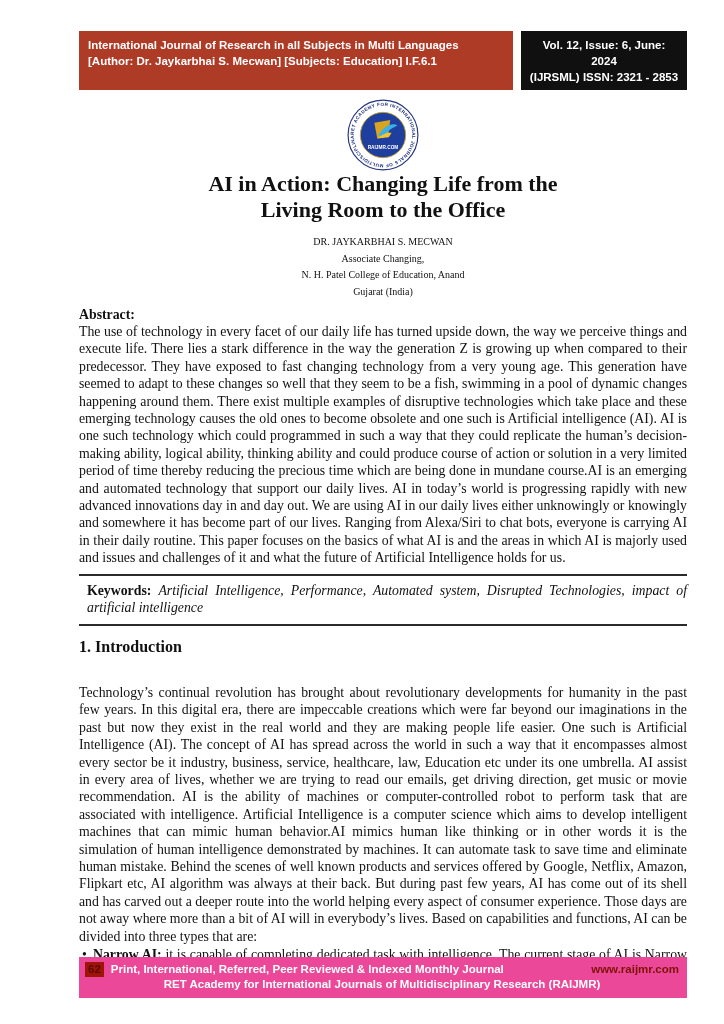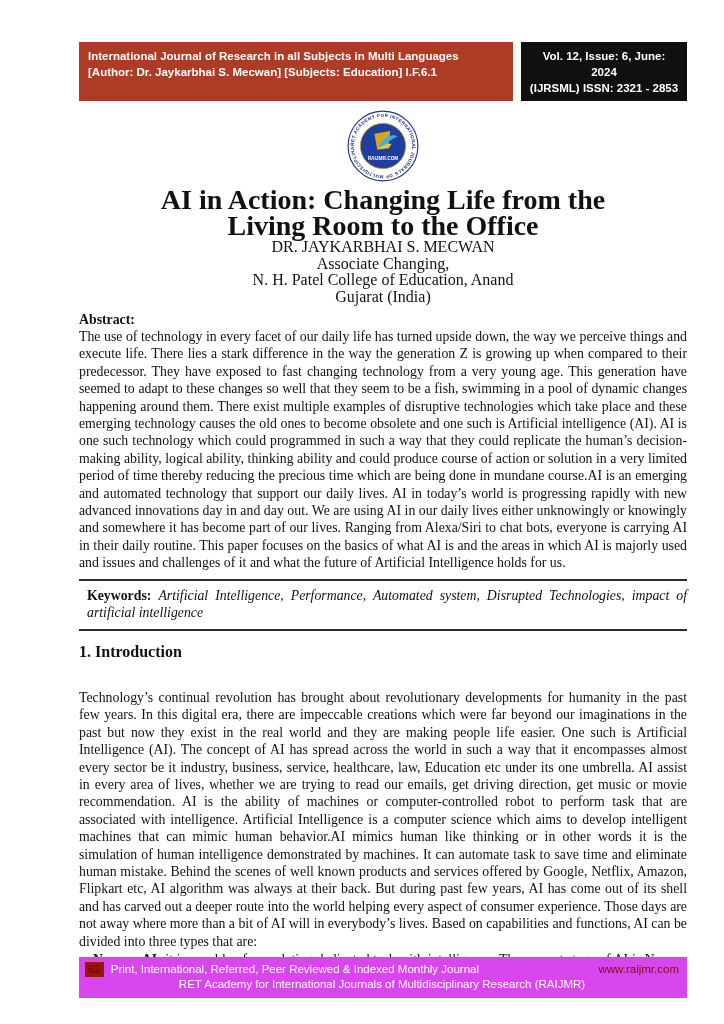--- a/index.html
+++ b/index.html
@@ -9,21 +9,21 @@
     width:724px; height:1024px;
     margin:0 auto;
     background:#ffffff;
     font-family:"Liberation Serif", serif;
     color:#111;
     overflow:hidden;
   }
   .content { margin:0 37px 0 79px; width:608px; }
 
   
-  .hdr { display:flex; gap:8px; padding-top:42px; }
+  .hdr { display:flex; gap:8px; padding-top:31px; }
   .hdr-left {
     flex:1 1 auto;
     background:#AE3B26;
     color:#fff;
     font-family:"Liberation Sans", sans-serif;
     font-weight:bold; font-size:11.5px; line-height:16px;
     padding:6px 9px 5px 9px;
   }
   .hdr-right {
     width:166px;
@@ -34,26 +34,25 @@
     padding:6px 8px 5px 8px;
     text-align:center;
   }
 
   
   .logo-wrap { text-align:center; margin-top:9px; height:72px; }
   .logo-wrap svg { width:72px; height:72px; }
 
   
   .title {
-    margin-top:5px;
     text-align:center;
     font-weight:bold;
-    font-size:28px; line-height:26px;
+    font-size:22px; line-height:26px;
   }
-  .authors { text-align:center; font-size:16px; line-height:16.5px; }
+  .authors { margin-top:11px; text-align:center; font-size:10px; line-height:16.5px; }
 
   
   .abstract-head { margin-top:6px; font-weight:bold; font-size:13.8px; line-height:17px; }
   .abstract-body {
     font-size:13.8px; line-height:17.4px;
     text-align:justify;
   }
   .rule { border:none; border-top:2px solid #2b2b2b; margin:7px 0 6px 0; }
   .keywords { font-size:13.8px; line-height:17.4px; text-align:justify;margin-left:8px; }
   .keywords .kw-label { font-weight:bold; font-style:normal; }
@@ -65,24 +64,24 @@
   .bullets { margin-top:1px; }
   .bullet { display:flex; font-size:13.8px; line-height:17.4px; }
   .bullet .dot { width:14px; padding-left:3px; flex:0 0 auto; }
   .bullet .b-body { flex:1 1 auto; text-align:justify; }
   .bullet .b-label { font-weight:bold; }
 
   
   .footer {
     position:absolute;
     left:79px; top:957px; width:608px;
-    background:#d946ef;
+    background:#ec4899;
     color:#fff;
     font-family:"Liberation Sans", sans-serif;
-    font-weight:normal; font-size:11.5px; line-height:15px;
+    font-weight:bold; font-size:11.5px; line-height:15px;
     padding:5px 8px 6px 6px;
   }
   .footer-row1 { display:flex; align-items:baseline; }
   .footer-pageno {
     background:#9E1408; color:#5C0A04;
     padding:0 3px; margin-right:7px;
     flex:0 0 auto;
   }
   .footer-journal { flex:1 1 auto; }
   .footer-site { flex:0 0 auto; color:#7E1206; text-decoration:none; }

